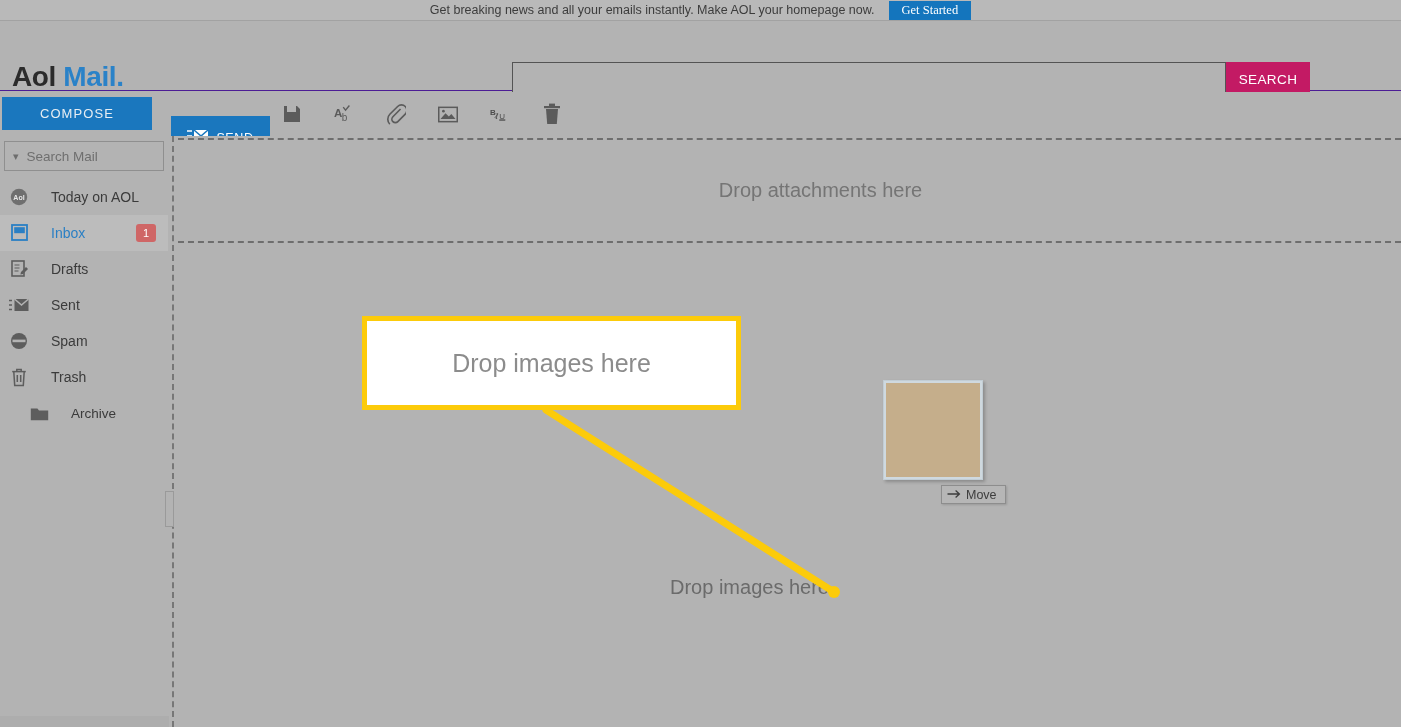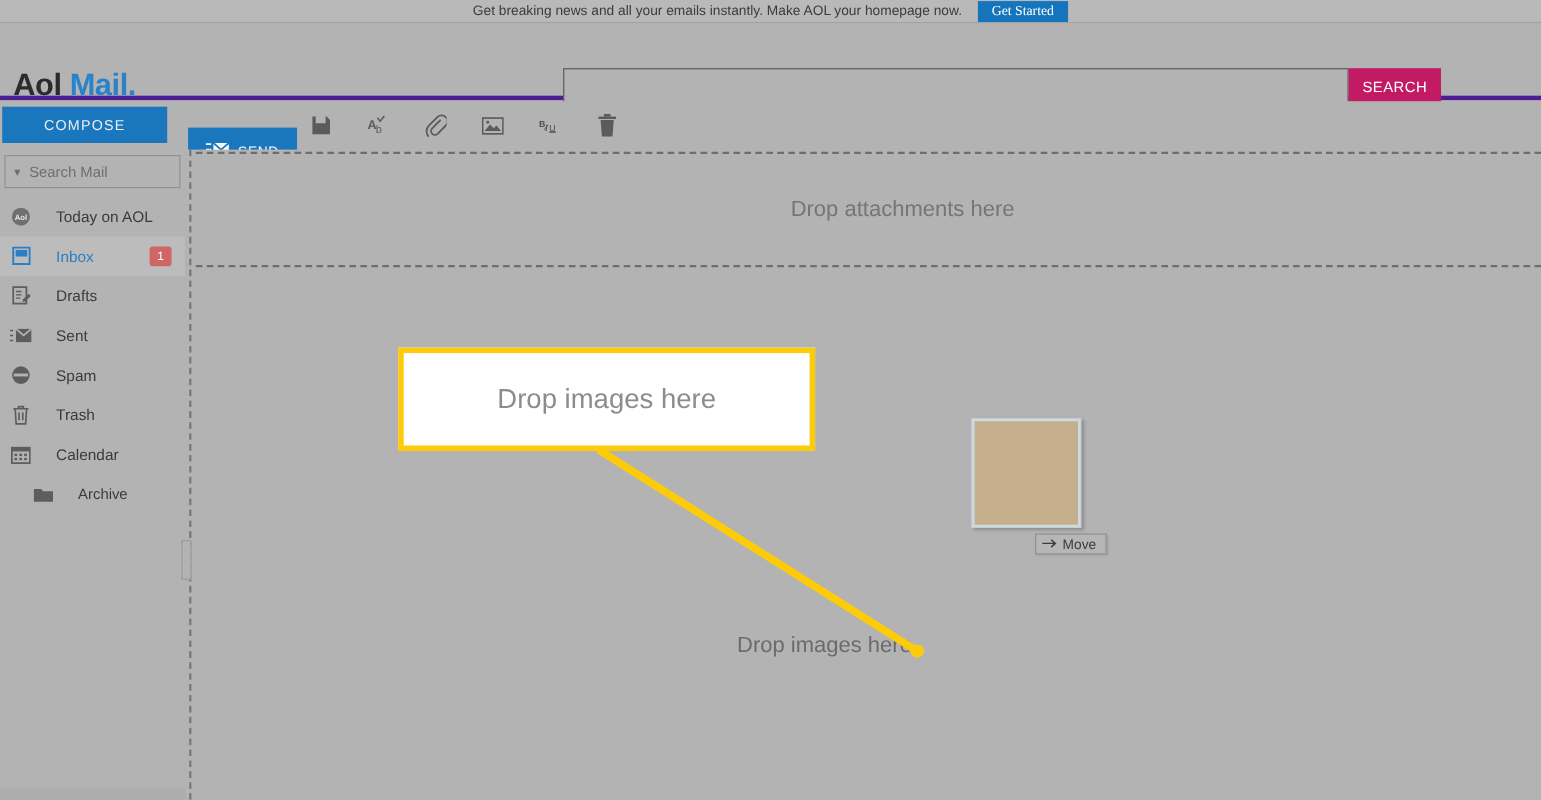--- a/index.html
+++ b/index.html
@@ -42,21 +42,21 @@
     white-space: nowrap;
     font-family: Liberation Serif, serif;
   }
 
   
   .masthead {
     position: absolute; left: 0; top: 20px;
     width: 1401px; height: 71px;
     background: #b3b3b3;
     border-top: 1px solid #a2a2a2;
-    border-bottom: 4px solid #4c1d95;
+    border-bottom: 1px solid #4c1d95;
   }
   .logo {
     position: absolute; left: 12px; top: 40px;
     font-size: 28px; font-weight: bold;
     letter-spacing: -0.4px;
     line-height: 32px;
   }
   .logo .aol { color: #2b2b2b; }
   .logo .mail { color: #2a82c8; }
 
@@ -441,35 +441,20 @@
             <path d="M1.2 3.6h13.6"></path>
               <path d="M5.8 3.6V1.6h4.4v2"></path>
             <path d="M2.8 3.6l.9 13.8h8.6l.9-13.8"></path>
             <path d="M6.3 7v7M9.7 7v7"></path>
           </svg>
         </span>
         <span>Trash</span>
       </div>
 
 
-      <div class="nav-item">
-        <span class="ico">
-          <svg width="18" height="17" viewBox="0 0 18 17">
-            <rect x="0.8" y="2" width="16.4" height="14" fill="none" stroke="#5d5d5d" stroke-width="1.6"></rect>
-            <rect x="0.8" y="2" width="16.4" height="3.4" fill="#5d5d5d"></rect>
-            <rect x="3.2" y="7.4" width="2.4" height="2.2" fill="#5d5d5d"></rect>
-            <rect x="7.6" y="7.4" width="2.4" height="2.2" fill="#5d5d5d"></rect>
-            <rect x="12" y="7.4" width="2.4" height="2.2" fill="#5d5d5d"></rect>
-            <rect x="3.2" y="11.2" width="2.4" height="2.2" fill="#5d5d5d"></rect>
-            <rect x="7.6" y="11.2" width="2.4" height="2.2" fill="#5d5d5d"></rect>
-            <rect x="12" y="11.2" width="2.4" height="2.2" fill="#5d5d5d"></rect>
-          </svg>
-        </span>
-        <span>Calendar</span>
-      </div>
 
 
       <div class="nav-item sub">
         <span class="ico">
           <svg width="19" height="15" viewBox="0 0 19 15">
             <path d="M0.8 2.6h6.6l1.6 2h9.2v9.6H0.8z" fill="#5d5d5d"></path>
           </svg>
         </span>
         <span>Archive</span>
       </div>

